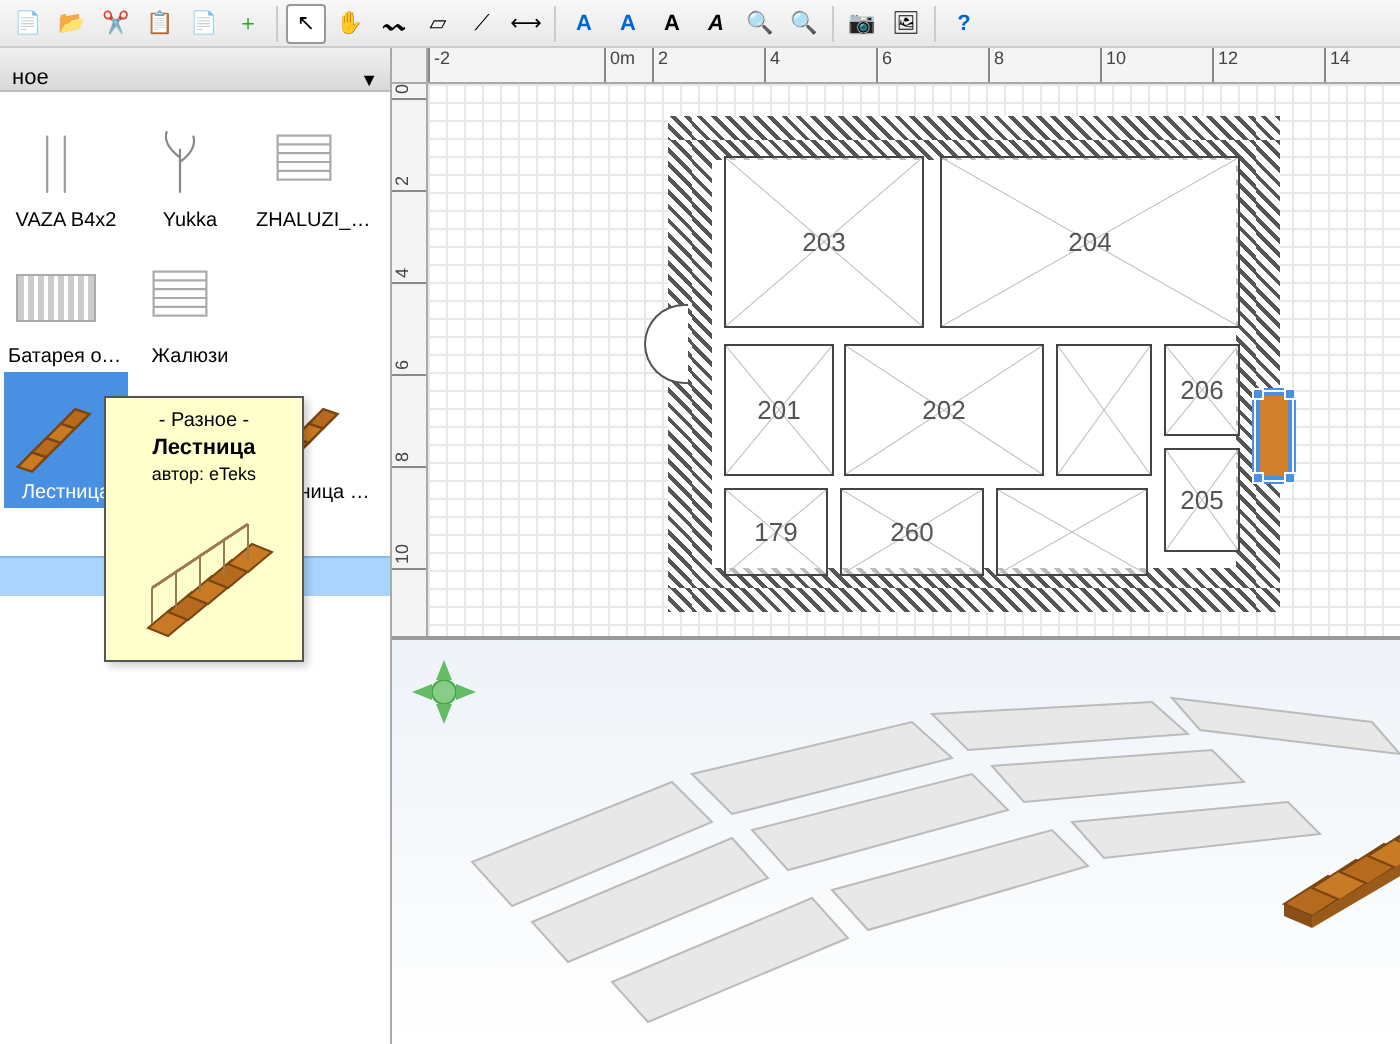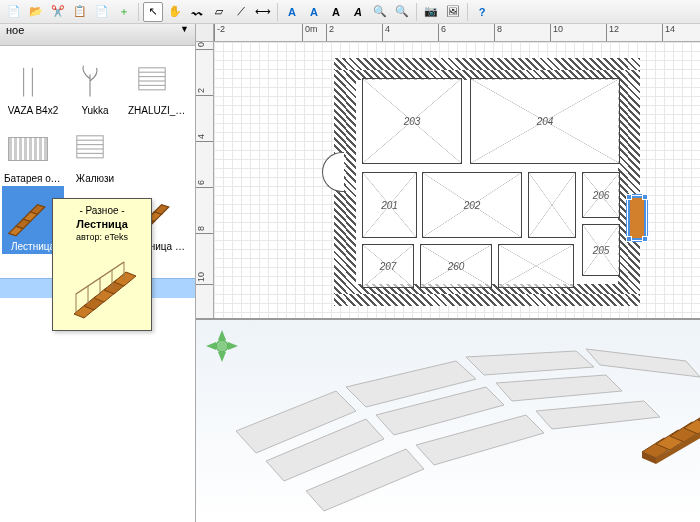--- a/index.html
+++ b/index.html
@@ -5,21 +5,21 @@
 * { margin: 0; padding: 0; box-sizing: border-box; font-family: Arial, sans-serif; font-size: 11px; }
 html, body { width: 700px; height: 522px; overflow: hidden; background: #fff; }
 
 .toolbar { height: 24px; background: linear-gradient(#f8f8f8,#e8e8e8); border-bottom: 1px solid #ccc; display: flex; align-items: center; padding: 0 4px; gap: 2px; }
 .tb-btn { width: 20px; height: 20px; display: flex; align-items: center; justify-content: center; cursor: pointer; border-radius: 2px; }
 .tb-sep { width: 1px; height: 18px; background: #ccc; margin: 0 2px; }
 .tb-btn.boxed { border: 1px solid #999; background: #fff; }
 
 .main { display: flex; height: 498px; }
 .left-panel { width: 196px; border-right: 1px solid #aaa; display: flex; flex-direction: column; background: #fff; }
-.category-bar { height: 22px; background: linear-gradient(#f0f0f0,#d8d8d8); border-bottom: 1px solid #bbb; display: flex; align-items: flex-start; padding: 0 6px; }
+.category-bar { height: 22px; background: linear-gradient(#f0f0f0,#d8d8d8); border-bottom: 1px solid #bbb; display: flex; align-items: flex-end; padding: 0 6px; }
 .category-bar .arrow { margin-left: auto; font-size: 9px; }
 
 .furniture-grid { flex: 1; overflow: hidden; padding: 4px 2px; }
 .f-row { display: flex; }
 .f-item { width: 62px; height: 68px; display: flex; flex-direction: column; align-items: flex-start; justify-content: flex-end; padding: 2px; cursor: pointer; }
 .f-item .thumb { width: 48px; height: 44px; display: flex; align-items: center; justify-content: center; }
 .f-item .lbl { font-size: 10px; text-align: center; white-space: nowrap; overflow: hidden; text-overflow: ellipsis; width: 100%; margin-top: 2px; }
 .f-item.selected { background: #4a90e2; }
 .f-item.selected .lbl { color: #fff; }
 
@@ -51,21 +51,21 @@
   background-size: 9px 9px, 9px 9px, 36px 36px, 36px 36px;
 }
 .floorplan { position: absolute; top: 16px; left: 120px; width: 306px; height: 248px; }
 .outer-wall { position: absolute; inset: 0; border: 12px solid transparent;
   background:
     repeating-linear-gradient(45deg,#555,#555 2px,#fff 2px,#fff 5px);
   -webkit-mask: linear-gradient(#000,#000);
 }
 .outer-wall::after { content:""; position:absolute; inset:10px; background:#fff; }
 .room { position: absolute; border: 1px solid #444; background: rgba(255,255,255,.6); }
-.room .rn { position: absolute; top: 50%; left: 50%; transform: translate(-50%,-50%); font-size: 10px; color: #555; font-style: italic; }
+.room .rn { position: absolute; top: 50%; left: 50%; transform: translate(-50%,-50%); font-size: 13px; color: #555; }
 .room .diag::before, .room .diag::after { content:""; position:absolute; inset:0; }
 .room .diag::before { background: linear-gradient(to bottom right, transparent calc(50% - .5px), #bbb, transparent calc(50% + .5px)); }
 .room .diag::after { background: linear-gradient(to bottom left, transparent calc(50% - .5px), #bbb, transparent calc(50% + .5px)); }
 .bump { position:absolute; width:22px; height:40px; border:1px solid #555; background:#fff; }
 .bump.left { left:-12px; border-radius: 20px 0 0 20px; border-right:none; }
 
 .stair-plan { position:absolute; top:138px; left:294px; width:18px; height:44px; background:#d2802b; border:2px solid #4a90e2; box-shadow: 0 0 0 1px #fff, 0 0 0 2px #4a90e2; }
 .stair-plan .handle { position:absolute; width:6px; height:6px; background:#4a90e2; border:1px solid #fff; }
 .stair-plan .h-tl{top:-4px;left:-4px}.stair-plan .h-tr{top:-4px;right:-4px}
 .stair-plan .h-bl{bottom:-4px;left:-4px}.stair-plan .h-br{bottom:-4px;right:-4px}
@@ -285,21 +285,21 @@
               <div class="room" style="left: 248px; top: 114px; width: 38px; height: 46px;">
                 <div class="diag" style="position: absolute; inset: 0px;"></div>
                 <div class="rn">206</div>
               </div>
               <div class="room" style="left: 248px; top: 166px; width: 38px; height: 52px;">
                 <div class="diag" style="position: absolute; inset: 0px;"></div>
                 <div class="rn">205</div>
               </div>
               <div class="room" style="left: 28px; top: 186px; width: 52px; height: 44px;">
                 <div class="diag" style="position: absolute; inset: 0px;"></div>
-                <div class="rn">207</div>
+                <div class="rn">179</div>
               </div>
               <div class="room" style="left: 86px; top: 186px; width: 72px; height: 44px;">
                 <div class="diag" style="position: absolute; inset: 0px;"></div>
                 <div class="rn">260</div>
               </div>
               <div class="room" style="left: 164px; top: 186px; width: 76px; height: 44px;">
                 <div class="diag" style="position: absolute; inset: 0px;"></div>
               </div>
             </div>
           <div class="stair-plan">

